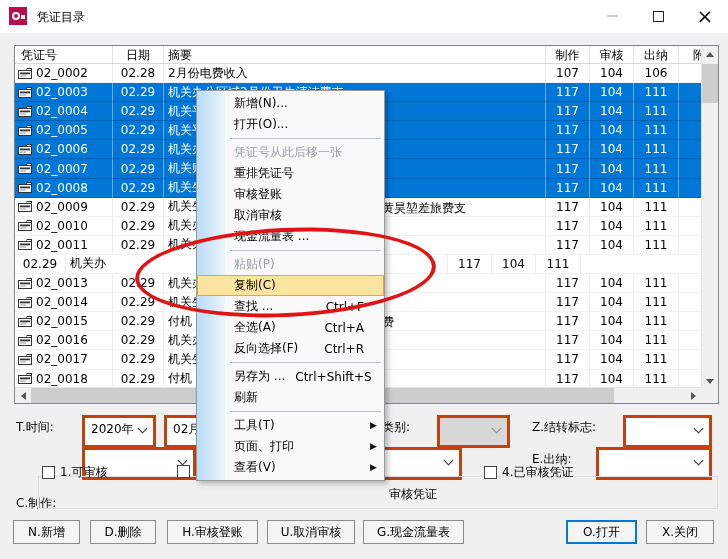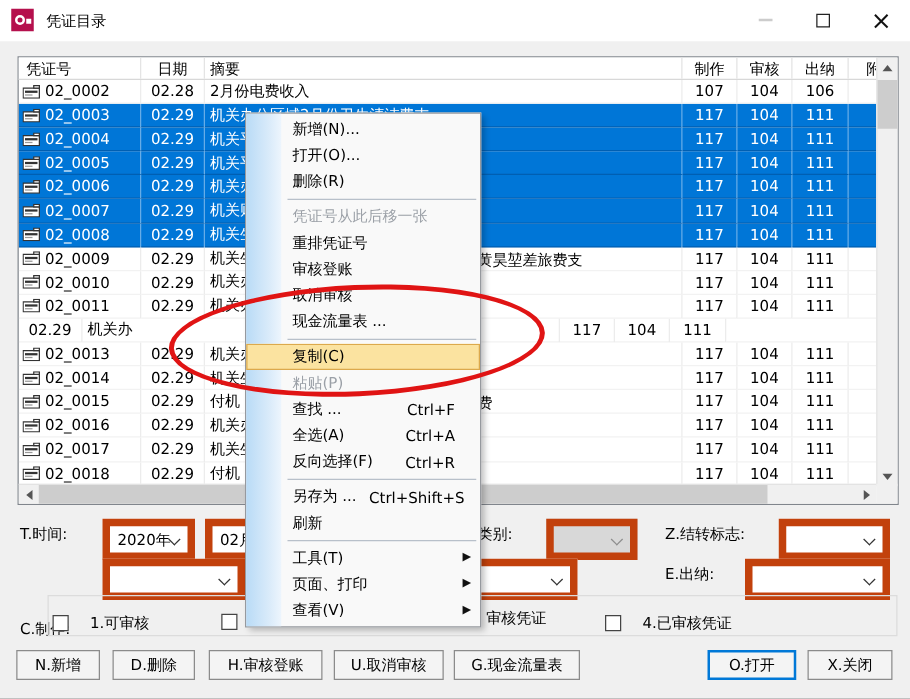--- a/index.html
+++ b/index.html
@@ -50,26 +50,26 @@
   .hscroll { position:absolute; left:0; bottom:0; right:17px; height:16px; background:#f0f0f0; border-top:1px solid #e3e3e3; }
   .h-thumb { position:absolute; top:0; bottom:0; left:16px; width:583px; background:#cdcdcd; }
   .ha-left { left:0; top:0; bottom:0; width:16px; } .ha-right { right:0; top:0; bottom:0; width:16px; }
   .corner { position:absolute; right:0; bottom:0; width:17px; height:16px; background:#f0f0f0; }
   .tri-up { width:0; height:0; border-left:4px solid transparent; border-right:4px solid transparent; border-bottom:5px solid #555; }
   .tri-down { width:0; height:0; border-left:4px solid transparent; border-right:4px solid transparent; border-top:5px solid #555; }
   .tri-left { width:0; height:0; border-top:4px solid transparent; border-bottom:4px solid transparent; border-right:5px solid #555; }
   .tri-right { width:0; height:0; border-top:4px solid transparent; border-bottom:4px solid transparent; border-left:5px solid #555; }
   
   .flabel { position:absolute; white-space:nowrap; }
-  .combo { position:absolute; height:33px; background:#fff; border:6px solid #c2410c; padding:3px 20px 0 6px; white-space:nowrap; overflow:hidden; }
+  .combo { position:absolute; height:33px; background:#fff; border:3px solid #c2410c; padding:3px 20px 0 6px; white-space:nowrap; overflow:hidden; }
   .combo .chev { position:absolute; right:7px; top:7px; width:7px; height:7px; border-left:1px solid #333; border-bottom:1px solid #333; transform:rotate(-45deg); }
   .combo.disabled { background:#d8d8d8; }
   .combo.disabled .chev { border-color:#8d8d8d; }
   .cb-frame { position:absolute; left:38px; top:476px; width:680px; height:33px; border:1px solid #dcdcdc; }
-  .cb { position:absolute; top:490px; display:flex; align-items:center; gap:17px; }
+  .cb { position:absolute; top:464px; display:flex; align-items:center; gap:5px; }
   .cb .box { width:13px; height:13px; border:1px solid #444; background:#fff; flex:none; }
   .cb-text { position:absolute; top:486px; white-space:nowrap; }
   .btn { position:absolute; top:520px; height:24px; background:#f4f4f4; border:1px solid #8b8b8b; display:flex; align-items:center; justify-content:center; white-space:nowrap; }
   .btn.default { border:2px solid #0078d7; }
   
   .menu { position:absolute; left:196px; top:90px; width:189px; background:#f9f9f9; border:1px solid #96999e; box-shadow:3px 3px 5px rgba(0,0,0,.25); padding:2px 0; z-index:10; }
   .menu-strip { position:absolute; left:0; top:0; bottom:0; width:28px; background:linear-gradient(90deg,#b9dbf6 0%,#dcecfa 70%,#edf5fd 100%); }
   .mi { position:relative; height:21px; display:flex; align-items:center; padding:0 20px 0 37px; white-space:nowrap; }
   .mi .sc { margin-left:auto; padding-left:10px; }
   .mi .ar { position:absolute; right:7px; top:5px; font-size:9px; color:#111; }
@@ -527,25 +527,20 @@
     <span class="sc"></span>
     <span class="ar"></span>
   </div>
 
   <div class="mi">
     <span class="lbl">打开(O)...</span>
     <span class="sc"></span>
     <span class="ar"></span>
   </div>
 
-  <div class="mi">
-    <span class="lbl">删除(R)</span>
-    <span class="sc"></span>
-    <span class="ar"></span>
-  </div>
 
   <div class="menu-sep"></div>
 
   <div class="mi disabled">
     <span class="lbl">凭证号从此后移一张</span>
     <span class="sc"></span>
     <span class="ar"></span>
   </div>
 
   <div class="mi">
@@ -567,32 +562,32 @@
   </div>
 
   <div class="mi">
     <span class="lbl">现金流量表 ...</span>
     <span class="sc"></span>
     <span class="ar"></span>
   </div>
 
   <div class="menu-sep"></div>
 
+  <div class="mi disabled">
+    <span class="lbl">粘贴(P)</span>
+    <span class="sc"></span>
+    <span class="ar"></span>
+  </div>
+
   <div class="mi hl">
     <span class="lbl">复制(C)</span>
     <span class="sc"></span>
     <span class="ar"></span>
   </div>
 
-  <div class="mi disabled">
-    <span class="lbl">粘贴(P)</span>
-    <span class="sc"></span>
-    <span class="ar"></span>
-  </div>
-
   <div class="mi">
     <span class="lbl">查找 ...</span>
     <span class="sc">Ctrl+F</span>
     <span class="ar"></span>
   </div>
 
   <div class="mi">
     <span class="lbl">全选(A)</span>
     <span class="sc">Ctrl+A</span>
     <span class="ar"></span>

